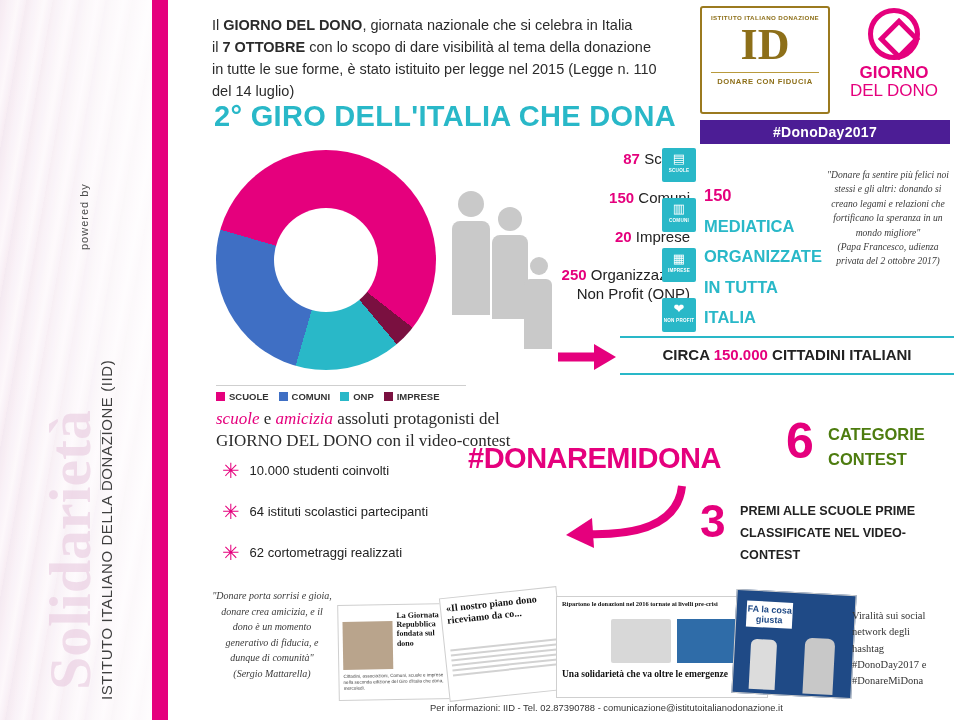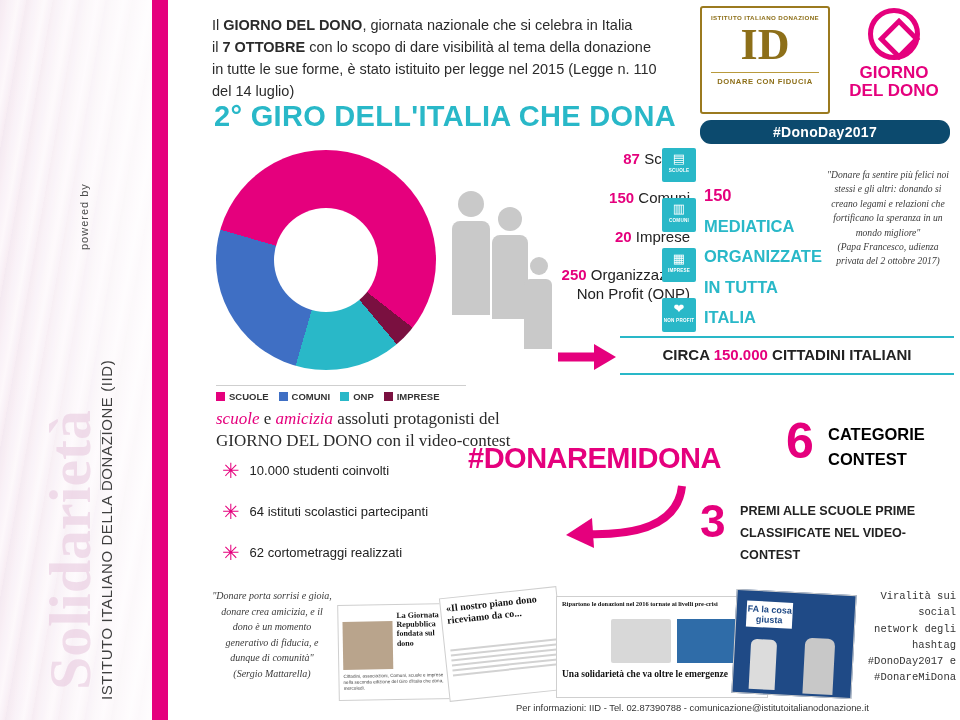--- a/index.html
+++ b/index.html
@@ -84,25 +84,25 @@
   }
   .logo-gdd .mark {
     width:52px; height:52px; margin:2px auto 4px; border:5px solid #e5007d; border-radius:50%;
     position:relative;
   }
   .logo-gdd .mark:before {
     content:""; position:absolute; left:11px; top:11px; width:20px; height:20px;
     border:5px solid #e5007d; transform:rotate(45deg);
   }
   .logo-gdd .l1 { color:#e5007d; font-weight:bold; font-size:17px; line-height:1.05; }
-  .logo-gdd .l2 { color:#e5007d; font-weight:bold; font-size:17px; line-height:1.05; }
+  .logo-gdd .l2 { color:#e5007d; font-weight:normal; font-size:17px; line-height:1.05; }
   .hashtag-bar {
     position:absolute; left:700px; top:120px; width:250px; height:24px;
-    background:#0c4a6e; color:#fff; font-weight:bold; font-size:14px;
-    display:flex; align-items:center; justify-content:center; letter-spacing:.3px;border-radius:11px;
+    background:#4c1d95; color:#fff; font-weight:bold; font-size:14px;
+    display:flex; align-items:center; justify-content:center; letter-spacing:.3px;
   }
 
   
   .headline {
     position:absolute; left:214px; top:100px; width:500px;
     color:#29b8c8; font-weight:bold; font-size:29px; letter-spacing:.3px;
   }
 
   
   .donut-wrap { position:absolute; left:216px; top:150px; width:240px; height:240px; }
@@ -184,21 +184,21 @@
   
   .donaremi {
     position:absolute; left:468px; top:442px; width:320px;
     color:#e5007d; font-weight:bold; font-size:29px; letter-spacing:-0.5px;
   }
   .arrow2 { position:absolute; left:558px; top:478px; width:130px; height:70px; }
 
   
   .sixwrap { position:absolute; left:786px; top:418px; width:170px; }
   .six { color:#e5007d; font-weight:bold; font-size:50px; float:left; line-height:.95; }
-  .sixtxt { margin-left:42px; color:#000000; font-weight:bold; font-size:16.5px; line-height:1.5; padding-top:4px; }
+  .sixtxt { margin-left:42px; color:#4d7c0f; font-weight:bold; font-size:16.5px; line-height:1.5; padding-top:4px; }
   .threewrap { position:absolute; left:700px; top:500px; width:256px; }
   .three { color:#e5007d; font-weight:bold; font-size:46px; float:left; line-height:.95; }
   .threetxt { margin-left:40px; color:#222; font-weight:bold; font-size:12.6px; line-height:1.75; }
 
   
   .visib {
     position:absolute; left:330px; top:565px; width:560px;
     color:#3a3a3a; font-weight:bold; font-size:25px; text-align:center;
   }
 
@@ -209,27 +209,27 @@
     font-size:10px; line-height:1.55; color:#3a3a3a; text-align:center;
   }
 
   
   .clips { position:absolute; left:338px; top:592px; width:520px; height:108px; }
   .clip { position:absolute; background:#fff; border:1px solid #cfcfcf; overflow:hidden; }
   .clip .hd { font-family:"Liberation Serif", serif; font-weight:bold; color:#111; }
   .clip .ln { height:2px; background:#d2d2d2; margin:3px 0; }
 
   .virality {
-    position:absolute; left:852px; top:588px; width:104px;
-    font-family:Liberation Mono, monospace; font-size:10.5px; line-height:1.55;
-    color:#333; text-align:right;
+    position:absolute; left:852px; top:608px; width:104px;
+    font-family:Liberation Serif, serif; font-size:10.5px; line-height:1.55;
+    color:#333; text-align:left;
   }
   .footer {
     position:absolute; left:430px; top:702px; width:525px;
-    font-size:9.4px; color:#333; text-align:center;
+    font-size:9.4px; color:#333; 
   }
 </style>
 </head>
 <body>
 
 <div id="page">
 
   <div class="leftbar">
     <div class="ghost"></div>
     <div class="ghostword" style="left:36px; top:690px;">Solidarietà</div>

